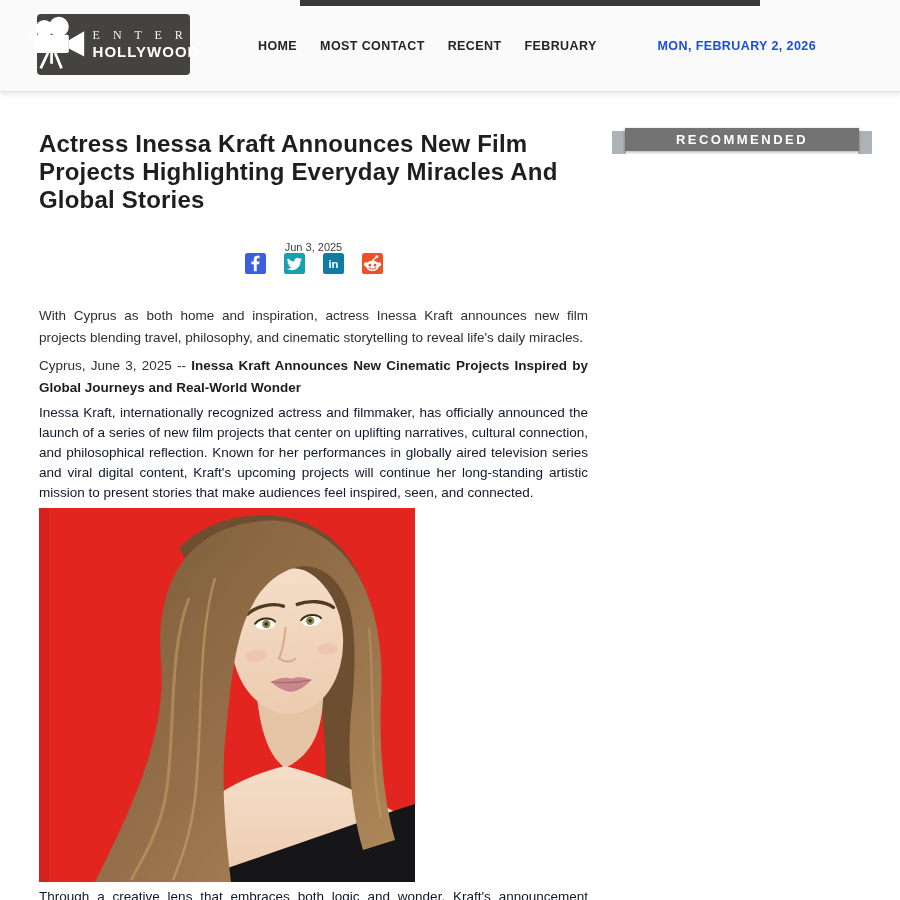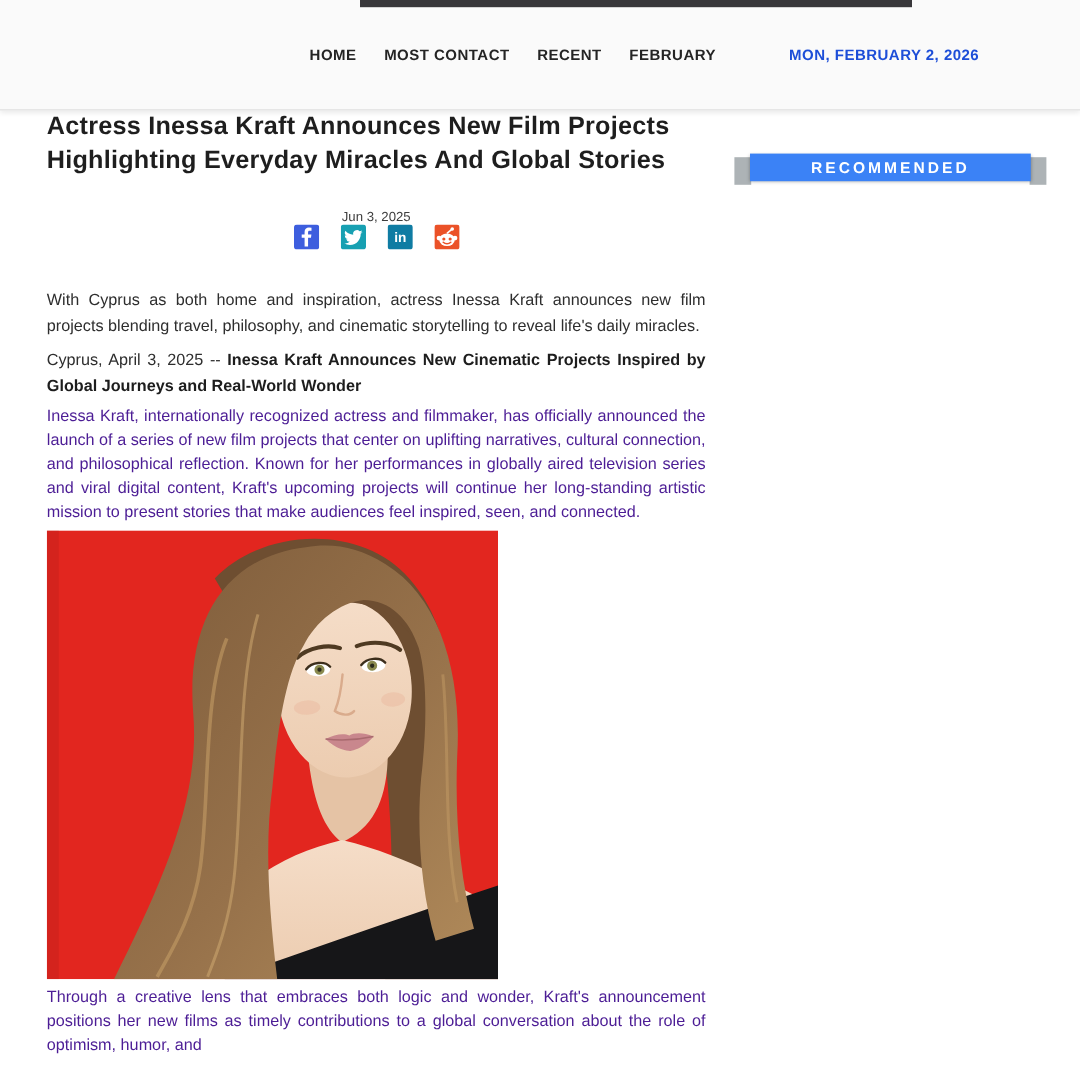--- a/index.html
+++ b/index.html
@@ -27,50 +27,67 @@
   .logo-text .l2 { color:#ffffff; font-weight:bold; font-size:15px; letter-spacing:1px; }
   .main-nav { position:absolute; left:258px; top:0; height:92px; display:flex; align-items:center; gap:23px; }
   .nav-link { font-size:12.5px; font-weight:bold; color:#242424; letter-spacing:0.4px; cursor:pointer; white-space:nowrap; }
   .header-date {
     position:absolute; right:84px; top:0; height:92px; display:flex; align-items:center;
     font-size:12.5px; font-weight:bold; color:#1d4ed8; letter-spacing:0.4px;
   }
 
   
   .article-col { position:absolute; left:39px; top:92px; width:549px; }
-  .article-title { font-size:21px; line-height:28px; font-weight:bold; color:#1e1e1e; letter-spacing:0.2px; }
+  .article-title { margin-top:38px; font-size:24px; line-height:28px; font-weight:bold; color:#1e1e1e; letter-spacing:0.2px; }
   .meta-row { margin-top:27px; display:flex; justify-content:space-between; align-items:center;flex-direction:column; }
   .pub-date { font-size:11px; color:#3e3e3e; }
   .share-row { display:flex; gap:18px; }
   .share-btn { width:21px; height:21px; cursor:pointer; display:block; }
   .article-intro { margin-top:31px; font-size:13.5px; line-height:21.5px; color:#2e2e2e; text-align:justify; }
   .dateline-p { margin-top:7px; font-size:13.5px; line-height:21.5px; color:#2e2e2e; text-align:justify; }
   .dateline-p strong { color:#1d1d1d; }
-  .body-p { margin-top:5px; font-size:13.5px; line-height:20px; color:#4c1d95; text-align:justify; }
+  .body-p { margin-top:5px; font-size:13.5px; line-height:20px; color:#0f172a; text-align:justify; }
   .article-figure { margin-top:5px; width:376px; height:374px; display:block; }
   .article-figure svg { display:block; width:376px; height:374px; }
 
   
   .sidebar { position:absolute; left:612px; top:92px; width:260px; }
   .ribbon { position:relative; margin-top:36px; height:27px; }
   .ribbon-end { position:absolute; top:3px; width:14px; height:23px; background:#adb3b6; }
   .ribbon-end.left { left:0; }
   .ribbon-end.right { right:0; }
   .ribbon-bar {
-    position:absolute; left:13px; right:13px; top:0; height:23px; background:#3b82f6;
+    position:absolute; left:13px; right:13px; top:0; height:23px; background:#737373;
     color:#ffffff; font-weight:bold; font-size:13px; letter-spacing:2.5px;
     text-align:center; line-height:23px; box-shadow:0 1px 3px rgba(0,0,0,0.35);
   }
 </style>
 </head>
 <body>
 
 <div class="top-accent"></div>
 
 <header class="site-header">
+  <div class="logo-box">
+    <span>
+      <svg width="58" height="54" viewBox="0 0 64 58" fill="none">
+        <circle cx="18" cy="13" r="9.5" fill="#fff"></circle>
+        <circle cx="34" cy="11" r="11" fill="#fff"></circle>
+        <rect x="7" y="20" width="38" height="20" rx="2" fill="#fff"></rect>
+        <polygon points="45,26 62,16 62,44 45,35" fill="#fff"></polygon>
+        <circle cx="3" cy="23" r="2" fill="#fff"></circle>
+        <path d="M3,23 L10,28" stroke="#fff" stroke-width="2.5"></path>
+        <path d="M22,40 L14,57 M30,40 L37,57 M26,40 L26,52" stroke="#fff" stroke-width="3"></path>
+      </svg>
+    </span>
+    <span class="logo-text">
+      <span class="l1">E N T E R</span>
+      <span class="l2">HOLLYWOOD</span>
+    </span>
+  </div>
   <nav class="main-nav">
     <span class="nav-link">HOME</span>
     <span class="nav-link">MOST CONTACT</span>
     <span class="nav-link">RECENT</span>
     <span class="nav-link">FEBRUARY</span>
   </nav>
   <div class="header-date">MON, FEBRUARY 2, 2026</div>
 </header>
 
 <article class="article-col">
@@ -102,21 +119,21 @@
         <ellipse cx="12" cy="14.6" rx="7.4" ry="6" fill="#ffffff"></ellipse>
         <circle cx="9" cy="13.9" r="1.5" fill="#eb5228"></circle>
         <circle cx="15" cy="13.9" r="1.5" fill="#eb5228"></circle>
         <path d="M8.4,17 C10.4,18.9 13.6,18.9 15.6,17" stroke-width="1.5" fill="none" stroke-linecap="round" stroke="#eb5228"></path>
       </svg>
     </span>
   </div>
 
   <p class="article-intro">With Cyprus as both home and inspiration, actress Inessa Kraft announces new film projects blending travel, philosophy, and cinematic storytelling to reveal life's daily miracles.</p>
 
-  <p class="dateline-p"><span>Cyprus, April 3, 2025 -- </span><strong>Inessa Kraft Announces New Cinematic Projects Inspired by Global Journeys and Real-World Wonder</strong></p>
+  <p class="dateline-p"><span>Cyprus, June 3, 2025 -- </span><strong>Inessa Kraft Announces New Cinematic Projects Inspired by Global Journeys and Real-World Wonder</strong></p>
 
   <p class="body-p">Inessa Kraft, internationally recognized actress and filmmaker, has officially announced the launch of a series of new film projects that center on uplifting narratives, cultural connection, and philosophical reflection. Known for her performances in globally aired television series and viral digital content, Kraft's upcoming projects will continue her long-standing artistic mission to present stories that make audiences feel inspired, seen, and connected.</p>
 
   <figure class="article-figure" aria-label="Portrait of Inessa Kraft with long wavy light-brown hair, wearing a black off-shoulder top, against a bright red backdrop">
     <svg viewBox="0 0 376 374" preserveAspectRatio="none">
       <defs>
         <linearGradient id="hairG" x1="0" y1="0" x2="1" y2="1">
           <stop offset="0" stop-color="#7d5b3a"></stop>
           <stop offset="0.55" stop-color="#96714a"></stop>
           <stop offset="1" stop-color="#b08a5a"></stop>

